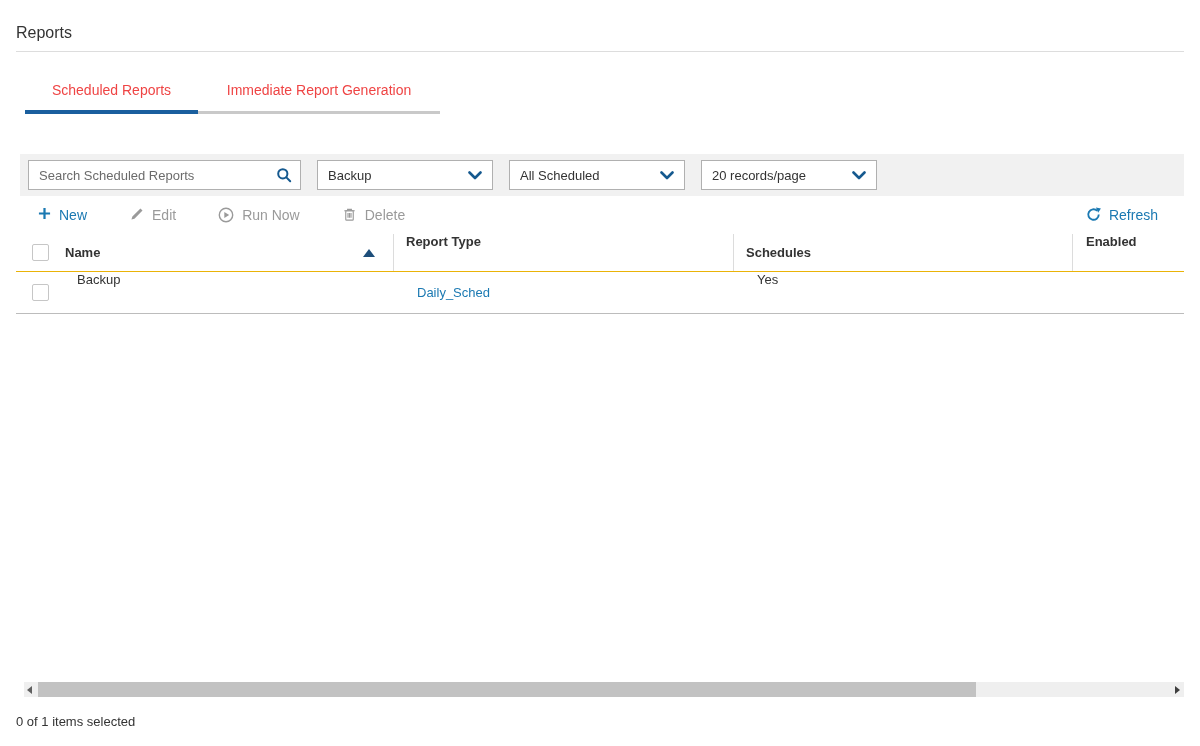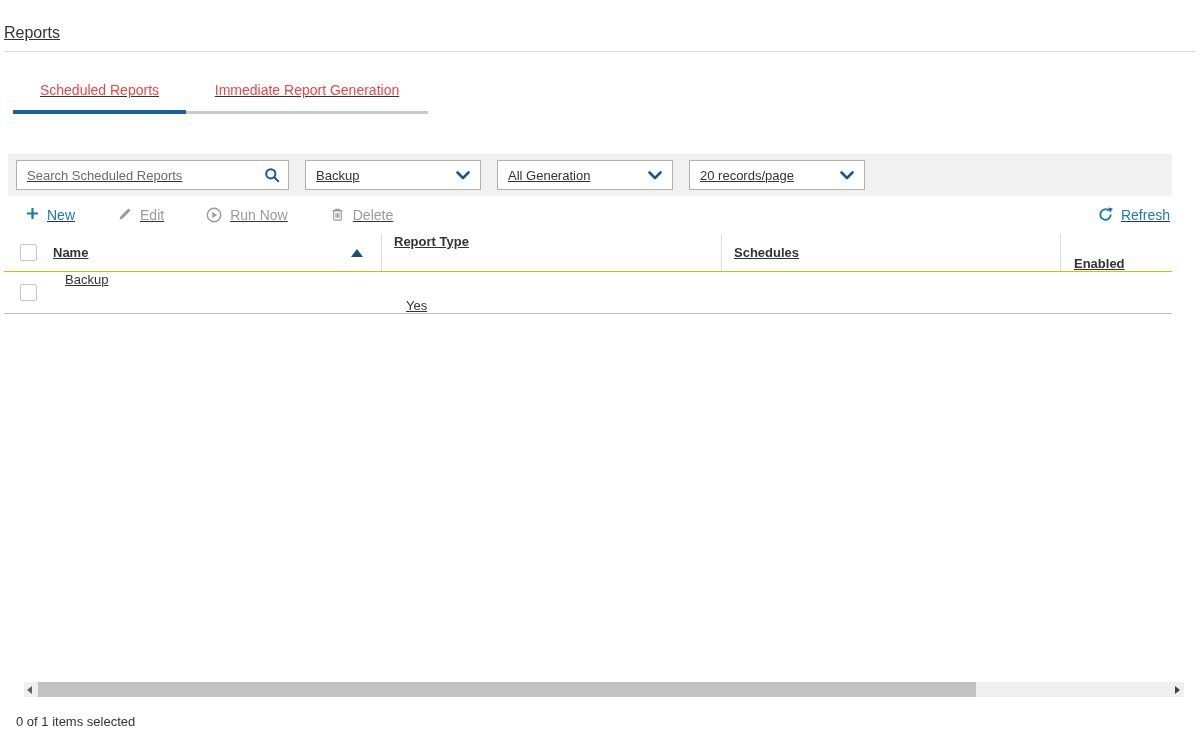--- a/index.html
+++ b/index.html
@@ -5,21 +5,21 @@
   * { box-sizing: border-box; }
   html, body { margin: 0; padding: 0; }
   body {
     width: 1200px; height: 746px;
     background: #ffffff;
     font-family: "Liberation Sans", "DejaVu Sans", sans-serif;
     color: #333333;
     overflow: hidden;
     position: relative;
   }
-  .page { padding: 0 4px; text-decoration: underline; }
+  .page { padding: 0 16px; }
 
   
   .page-title { font-size: 16px; color: #333; padding-top: 24px; }
   .title-divider { border-bottom: 1px solid #dddddd; margin-top: 9px; }
 
   
   .tabs { display: flex; margin-top: 30px; padding-left: 9px; }
   .tab { text-align: center; font-size: 14px; color: #ef4444; cursor: pointer; }
   .tab .tab-label { display: block; padding-bottom: 12px; }
   .tab-underline { height: 4px; width: 100%; }
@@ -93,21 +93,21 @@
   .grid-row {
     display: flex; align-items: center;
     height: 42px;
     border-bottom: 1px solid #bcbcbc;
     font-size: 13px; color: #333;
   }
   .col-check { width: 49px; display: flex; align-items: center; padding-left: 16px; }
   .col-name { width: 328px; display: flex; align-items: center; justify-content: space-between; padding-right: 18px; align-self: stretch; }
   .col-type { width: 340px; align-self: stretch; display: flex; align-items: flex-start; }
   .col-sched { width: 339px; align-self: stretch; display: flex; align-items: center; }
-  .col-enabled { flex: 1; align-self: stretch; display: flex; align-items: flex-end; }
+  .col-enabled { flex: 1; align-self: stretch; display: flex; align-items: flex-start; }
   .grid-header .col-type, .grid-header .col-sched, .grid-header .col-enabled { border-left: 1px solid #dcdcdc; }
   .grid-header .col-type, .grid-row .col-type { padding-left: 12px; }
   .grid-header .col-sched, .grid-row .col-sched { padding-left: 12px; }
   .grid-header .col-enabled, .grid-row .col-enabled { padding-left: 13px; }
   .checkbox {
     width: 17px; height: 17px;
     border: 1px solid #c6c6c6; border-radius: 2px;
     background: #fff; cursor: pointer;
   }
   .link { color: #1b79b2; cursor: pointer; }
@@ -160,21 +160,21 @@
     <div class="select-box">
       <span>Backup</span>
       <span class="icon">
         <svg width="14" height="9" viewBox="0 0 14 9" fill="none" stroke="#15598f" stroke-width="2.6" stroke-linecap="round" stroke-linejoin="round">
           <polyline points="1.5,1.5 7,7 12.5,1.5"></polyline>
         </svg>
       </span>
     </div>
 
     <div class="select-box">
-      <span>All Generation</span>
+      <span>All Scheduled</span>
       <span class="icon">
         <svg width="14" height="9" viewBox="0 0 14 9" fill="none" stroke="#15598f" stroke-width="2.6" stroke-linecap="round" stroke-linejoin="round">
           <polyline points="1.5,1.5 7,7 12.5,1.5"></polyline>
         </svg>
       </span>
     </div>
 
     <div class="select-box">
       <span>20 records/page</span>
       <span class="icon">
@@ -263,20 +263,23 @@
       </div>
     </div>
 
     <div class="grid-row">
       <div class="col-check">
         <div class="checkbox"></div>
       </div>
       <div class="col-type">
         <span>Backup</span>
       </div>
+      <div class="col-sched">
+        <span class="link">Daily_Sched</span>
+      </div>
       <div class="col-enabled">
         <span>Yes</span>
       </div>
     </div>
   </div>
 
 </div>
 
 <div class="hscroll-wrap">
   <div class="hscroll-track">

